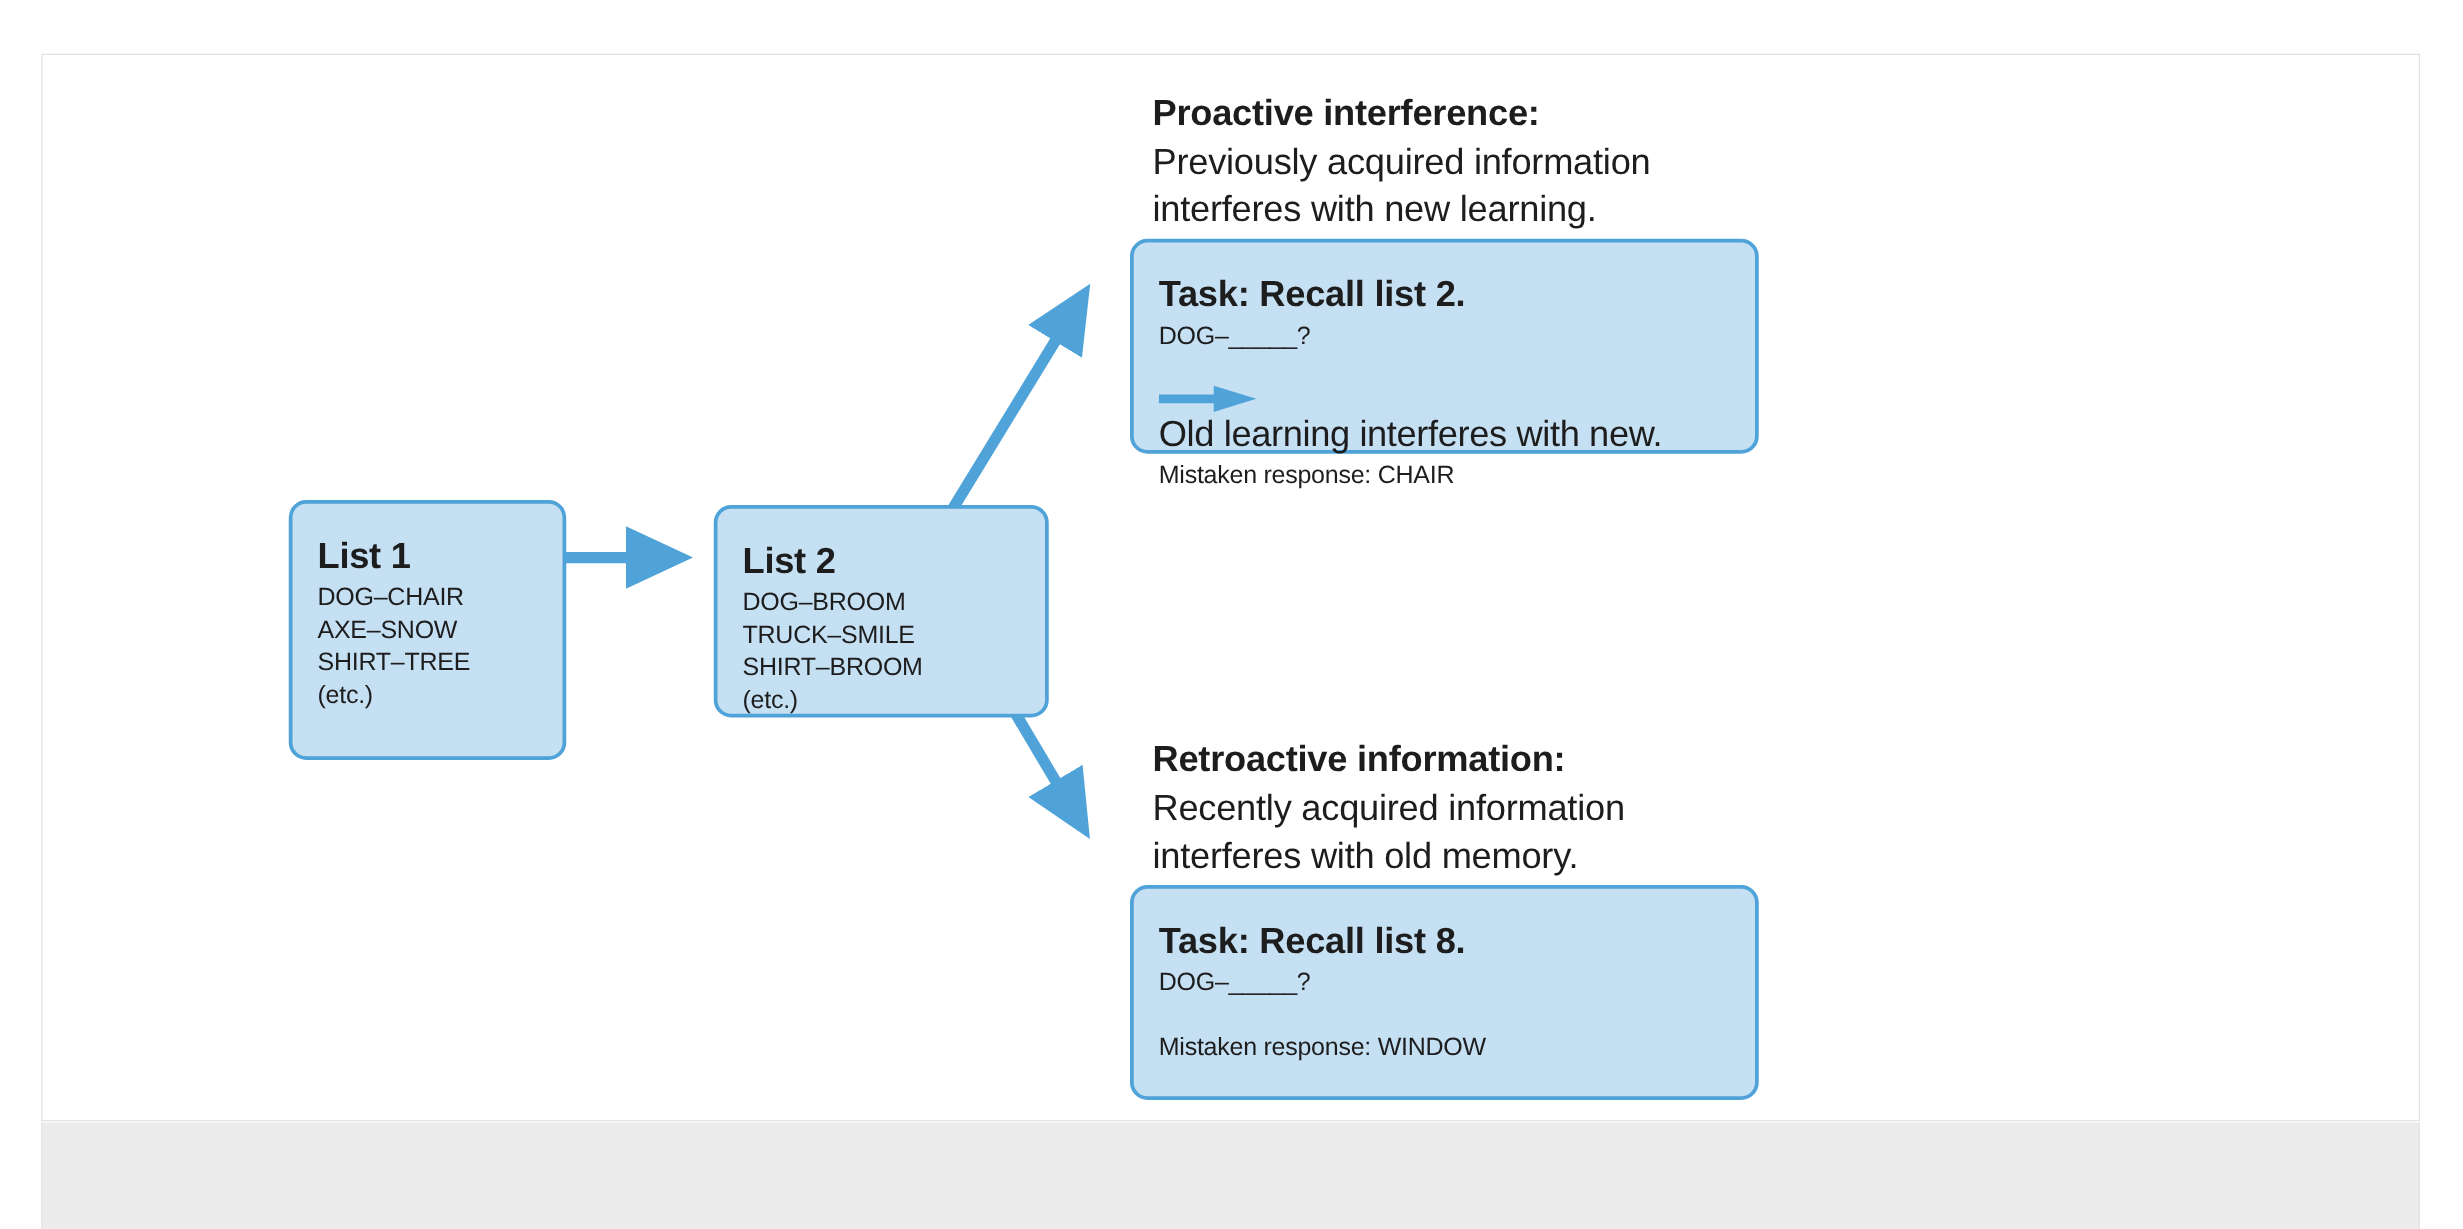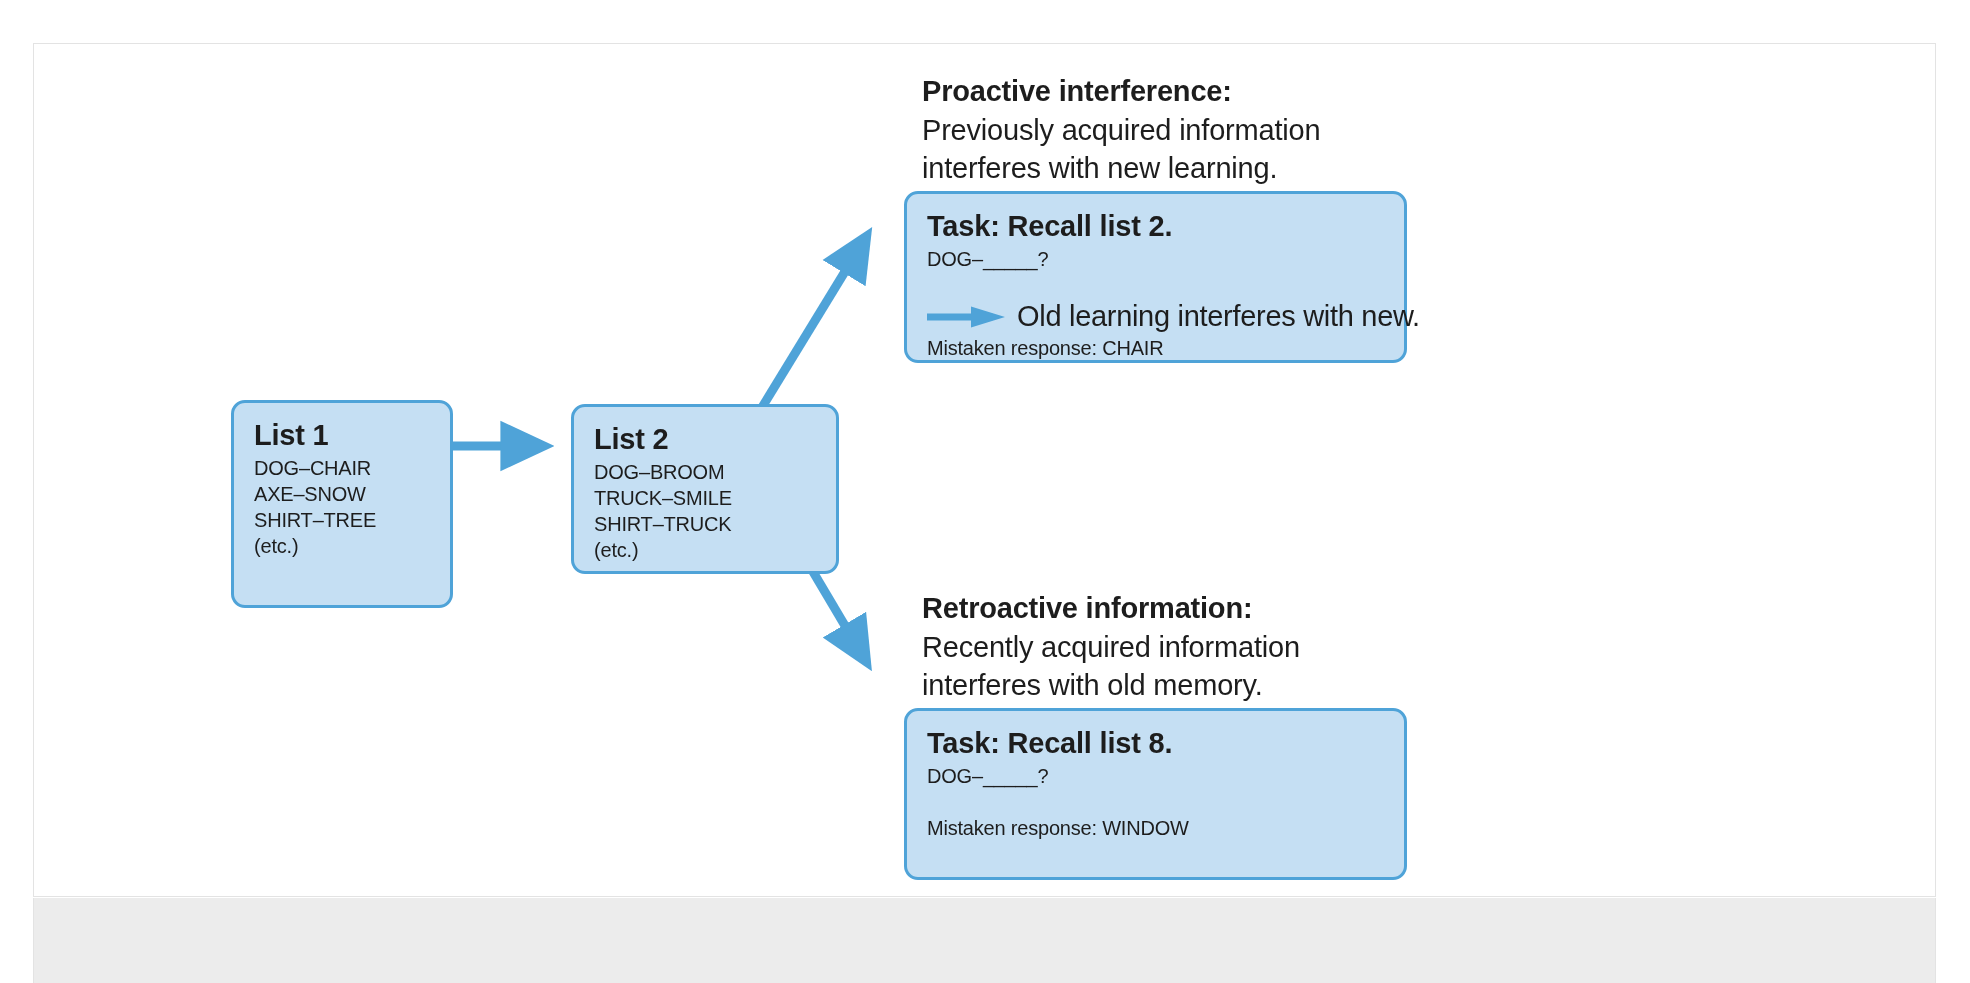--- a/index.html
+++ b/index.html
@@ -38,21 +38,21 @@
   }
 
   
   .node-box {
     position: absolute;
     background: #c5dff3;
     border: 3px solid #4fa3d8;
     border-radius: 14px;
     box-sizing: border-box;
     color: #1d1d1d;
-    padding: 14px 18px 14px 20px;
+    padding: 24px 18px 14px 20px;
   }
   .node-title {
     font-weight: bold;
     font-size: 29px;
     line-height: 1.30;
     letter-spacing: -0.2px;
     white-space: nowrap;
   }
   .node-line {
     font-size: 20px;
@@ -66,22 +66,23 @@
   #list2-box { left: 537px; top: 360px; width: 268px; height: 170px; }
 
   
   #task-top-box    { left: 870px; top: 147px; width: 503px; height: 172px; }
   #task-bottom-box { left: 870px; top: 664px; width: 503px; height: 172px; }
 
   .task-gap { height: 26px; }
 
   .callout-row {
     display: flex;
-    align-items: center;
-    white-space: nowrap;
+    align-items: flex-start;
+    white-space: nowrap;
+    flex-direction: column;
   }
   .callout-arrow {
     display: inline-block;
     width: 78px;
     height: 22px;
     margin-right: 12px;
     flex: 0 0 auto;
   }
   .callout-text {
     font-size: 29px;
@@ -164,21 +165,21 @@
     <div class="node-line">DOG–CHAIR</div>
     <div class="node-line">AXE–SNOW</div>
     <div class="node-line">SHIRT–TREE</div>
     <div class="node-line">(etc.)</div>
   </div>
 
   <div class="node-box" id="list2-box">
     <div class="node-title">List 2</div>
     <div class="node-line">DOG–BROOM</div>
     <div class="node-line">TRUCK–SMILE</div>
-    <div class="node-line">SHIRT–TRUCK</div>
+    <div class="node-line">SHIRT–BROOM</div>
     <div class="node-line">(etc.)</div>
   </div>
 
   <div class="desc-block" id="desc-proactive">
     <div class="desc-title">Proactive interference:</div>
     <div class="desc-line">Previously acquired information</div>
     <div class="desc-line">interferes with new learning.</div>
   </div>
 
   <div class="node-box" id="task-top-box">

